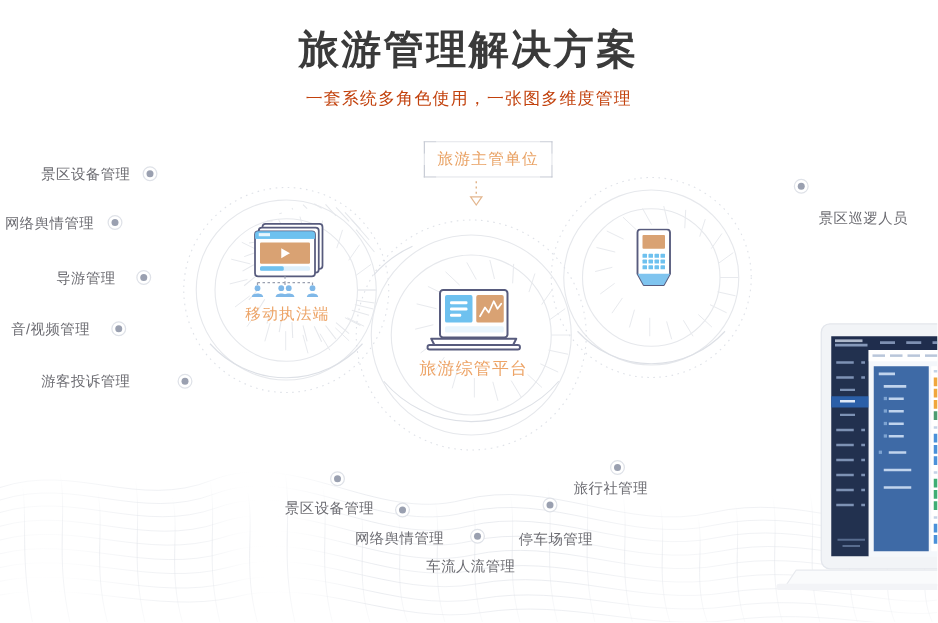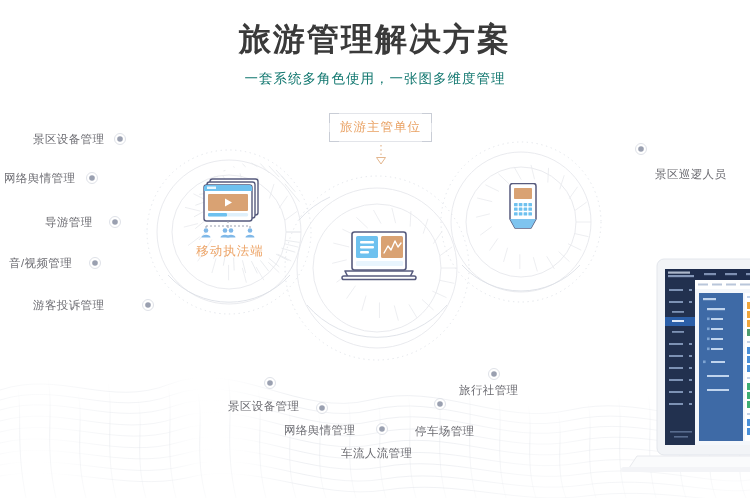--- a/index.html
+++ b/index.html
@@ -14,30 +14,30 @@
   
   .wave-layer{position:absolute;left:0;bottom:0;width:750px;height:150px;z-index:0;}
 
   
   .header{position:absolute;left:0;top:22px;width:750px;text-align:center;z-index:5;}
   .title{
     font-size:32px;font-weight:bold;color:#3a3a3a;letter-spacing:2px;
     line-height:34px;margin:0;
   }
   .subtitle{
-    font-size:13.5px;color:#0f766e;letter-spacing:1px;line-height:22px;margin:0;
+    font-size:13.5px;color:#c2410c;letter-spacing:1px;line-height:22px;margin:0;
     margin-top:12px;
   }
 
   
   .rings{position:absolute;left:0;top:0;width:750px;height:498px;z-index:1;}
 
   
   .authority-box{
-    position:absolute;left:330px;top:114px;width:101px;height:27px;z-index:7;text-decoration:underline;
+    position:absolute;left:340px;top:114px;width:101px;height:27px;z-index:7;text-decoration:underline;
   }
   .authority-inner{
     position:absolute;left:0;top:0;width:101px;height:27px;
     display:flex;align-items:center;justify-content:center;
     font-size:12.5px;color:#e9a264;letter-spacing:1px;
     background:#ffffff;
   }
   .corner{position:absolute;width:9px;height:9px;border-color:#c9cdd6;border-style:solid;border-width:0;}
   .c-tl{left:-1px;top:-1px;border-left-width:1px;border-top-width:1px;}
   .c-tr{right:-1px;top:-1px;border-right-width:1px;border-top-width:1px;}
@@ -377,20 +377,21 @@
         <rect x="20" y="15" width="14" height="2.4" rx="1"></rect>
         <rect x="20" y="20" width="9" height="2.4" rx="1"></rect>
       </g>
       <rect x="41" y="5" width="22" height="22" rx="1.5" fill="#d9a273"></rect>
       <polyline points="44,22 48,15 51,19 55,10 58,16 61,12" fill="none" stroke="#ffffff" stroke-width="1.4" stroke-linejoin="round" stroke-linecap="round"></polyline>
       <rect x="16" y="30" width="47" height="5" rx="1.2" fill="#e9f5fd"></rect>
       <path d="M5,40 H73 L70,46 H8 Z" fill="#ffffff" stroke="#575b7d" stroke-width="1.6" stroke-linejoin="round"></path>
       <rect x="2" y="45" width="74" height="3.6" rx="1.8" fill="#ffffff" stroke="#575b7d" stroke-width="1.5"></rect>
     </svg>
   </div>
+  <div class="hub-caption big" style="left:317px;top:286px;width:124px;">旅游综管平台</div>
 
   <div class="icon-wrap" style="left:504px;top:183px;">
     <svg width="38" height="52" viewBox="0 0 38 52">
       <path d="M6,3 a2.6,2.6 0 0 1 2.6,-2.6 h20.8 a2.6,2.6 0 0 1 2.6,2.6 v33 l-5,9 h-16 l-5,-9 Z" fill="#ffffff" stroke="#575b7d" stroke-width="1.5" stroke-linejoin="round"></path>
       <rect x="10" y="5" width="18" height="11" rx="0.8" fill="#d9a273"></rect>
       <g fill="#6ec1ef">
         <rect x="10" y="20" width="3.6" height="3.2" rx="0.5"></rect>
         <rect x="14.8" y="20" width="3.6" height="3.2" rx="0.5"></rect>
         <rect x="19.6" y="20" width="3.6" height="3.2" rx="0.5"></rect>
         <rect x="24.4" y="20" width="3.6" height="3.2" rx="0.5"></rect>

